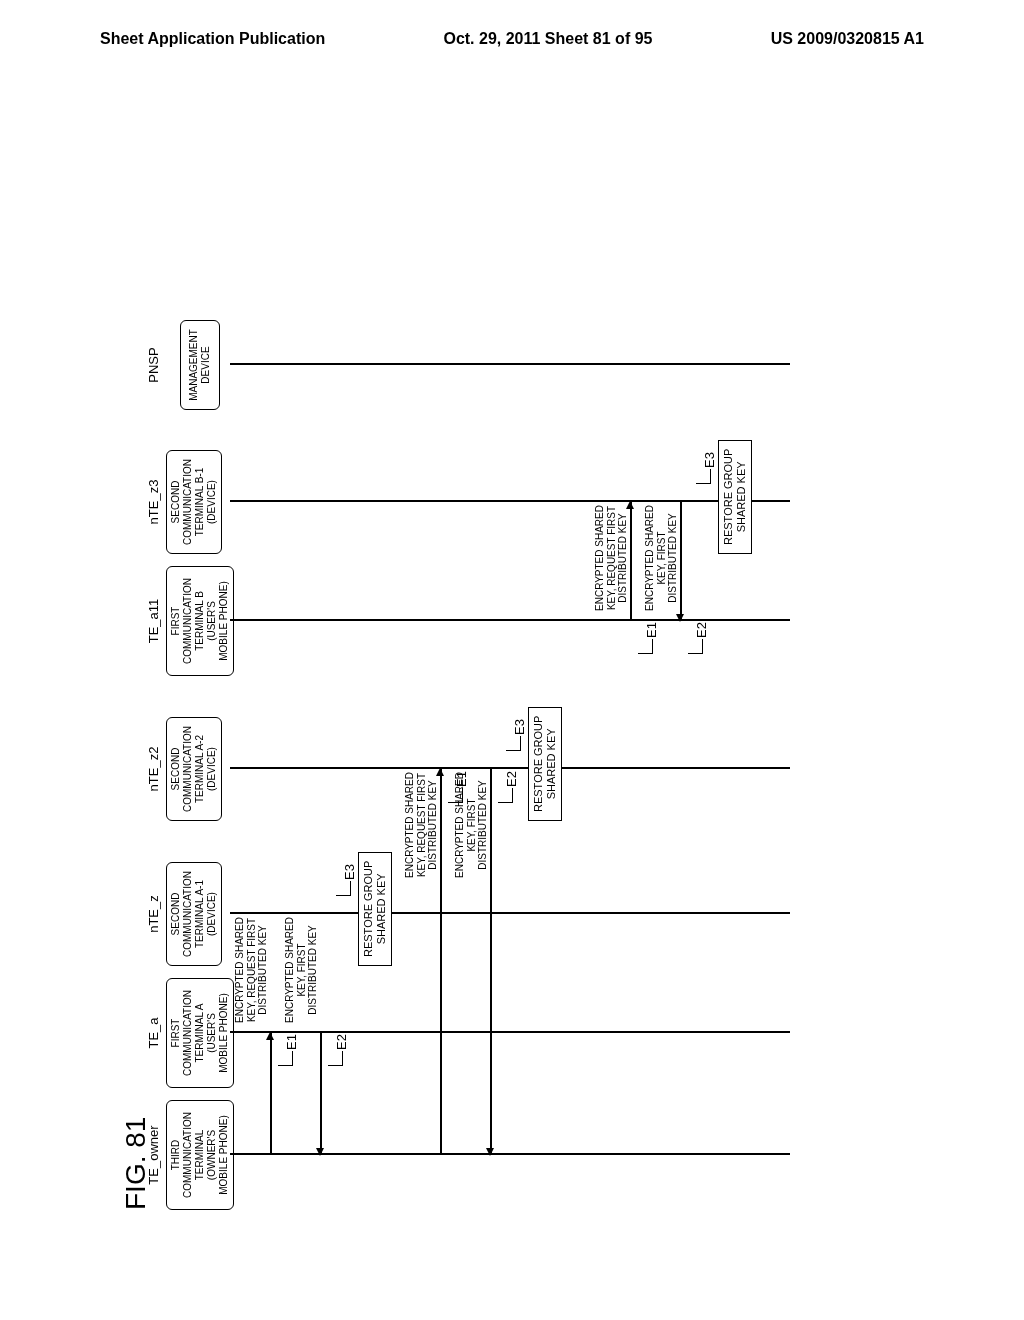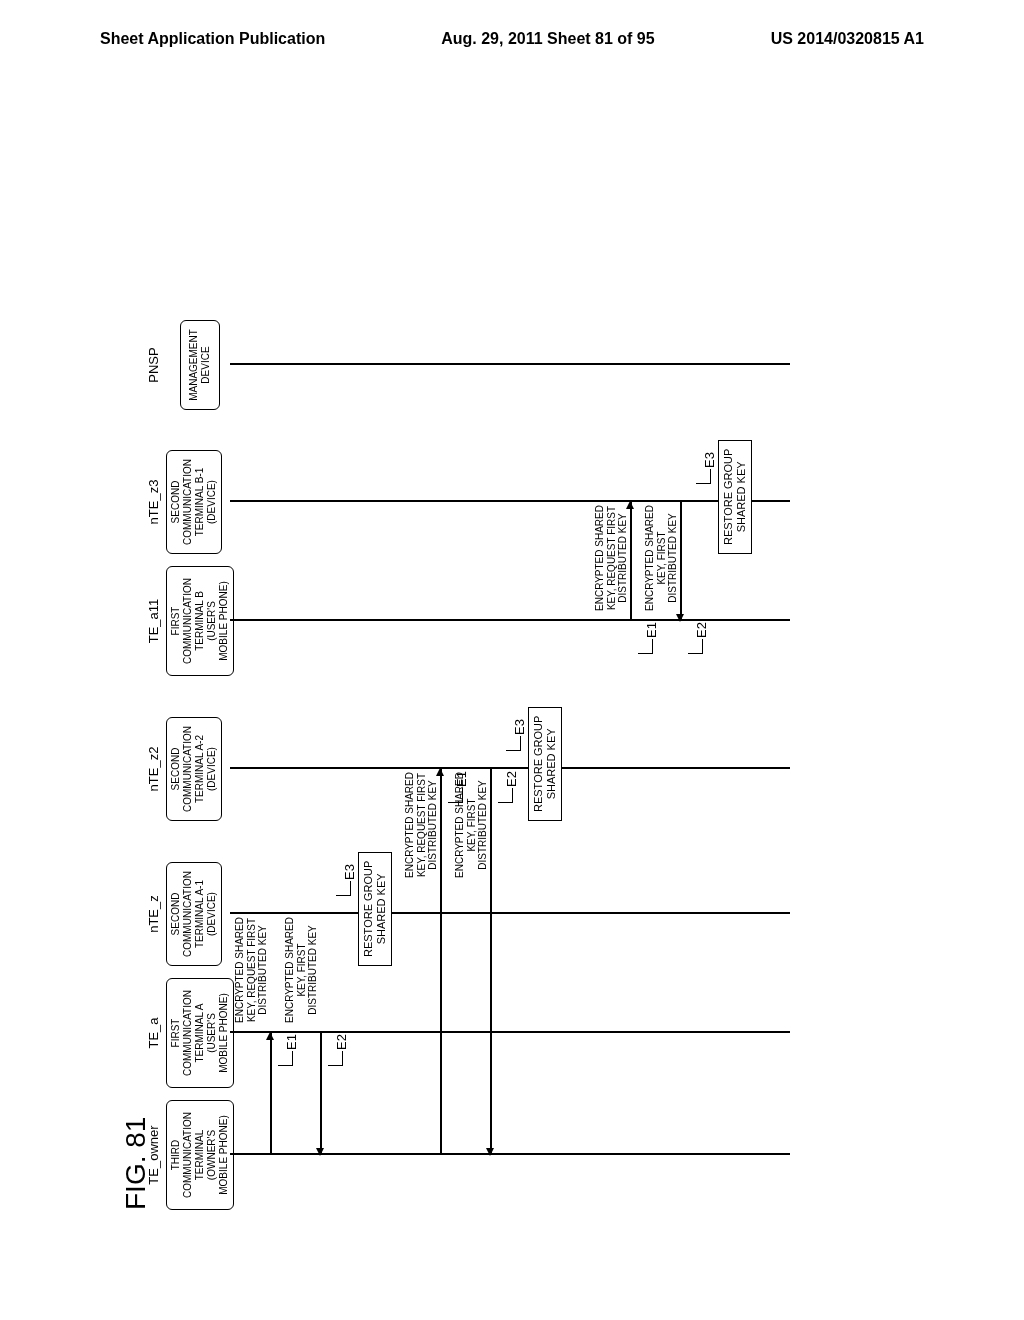--- a/index.html
+++ b/index.html
@@ -132,22 +132,22 @@
     background: #fff;
     white-space: pre-line;
     line-height: 1.2;
   }
 </style>
 </head>
 <body>
 
 <div class="header">
   <div class="header-left">Sheet Application Publication</div>
-  <div class="header-center">Aug. 29, 2011  Sheet 81 of 95</div>
-  <div class="header-right">US 2014/0320815 A1</div>
+  <div class="header-center">Oct. 29, 2011  Sheet 81 of 95</div>
+  <div class="header-right">US 2009/0320815 A1</div>
 </div>
 
 <div class="figure-container">
   <div class="rotated-content">
     <div class="fig-title">FIG. 81</div>
 
     <div class="swimlanes">
       
     </div>
 

